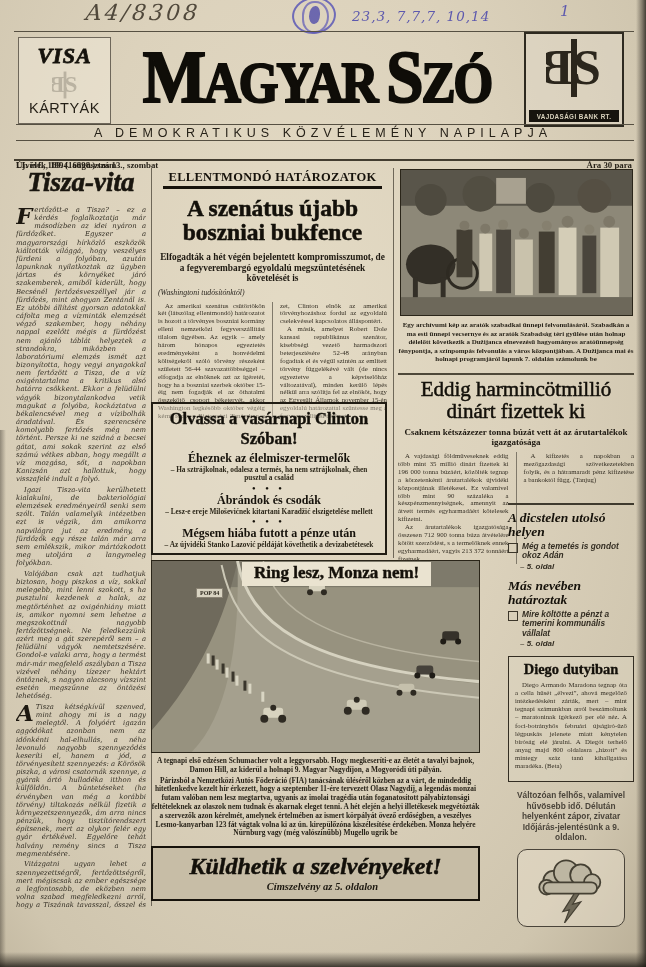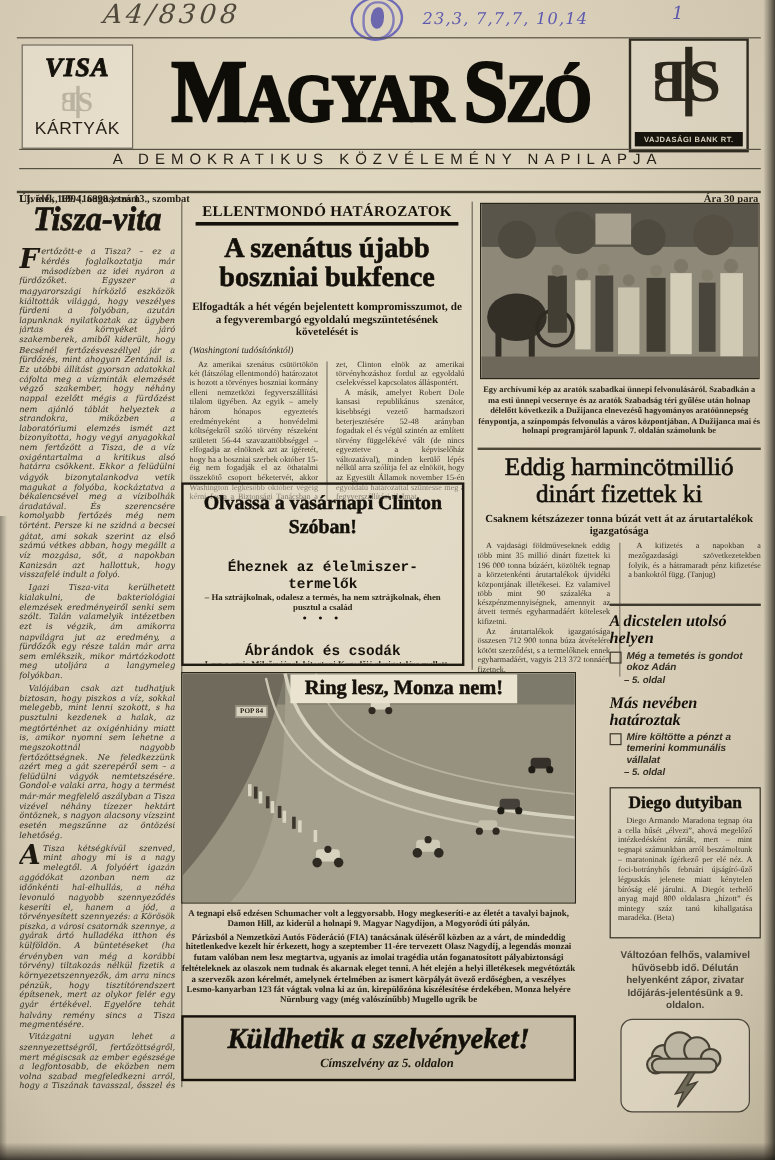--- a/index.html
+++ b/index.html
@@ -61,21 +61,21 @@
   .sen-deck{font-size:9.3px;line-height:10.5px;font-weight:bold;text-align:center;margin-top:8px;color:#1d1810;}
   .sen-by{font-size:7.8px;font-style:italic;text-align:left;margin-top:4px;}
   .sen-body{display:flex;margin-top:5px;height:116px;overflow:hidden;}
   .scol{flex:1;font-size:6.8px;line-height:7.9px;text-align:justify;color:#352f24;}
   .scol p{margin:0;text-indent:7px;}
   .scol.c2{border-left:1px solid #80796a;padding-left:7px;margin-left:7px;}
   
   #promo{position:absolute;left:151px;top:402px;width:236px;height:153px;border:2px solid #201c13;
     padding:5px 8px;text-align:center;box-sizing:border-box;overflow:hidden;background:rgba(230,223,205,.4);}
   .promo-title{font-size:16.5px;font-weight:bold;color:#13100a;-webkit-text-stroke:.4px #13100a;}
-  .pi-t{font-size:12px;font-weight:bold;margin-top:17px;color:#16120b;font-family:Liberation Mono, monospace;}
+  .pi-t{font-size:12px;font-weight:bold;margin-top:2px;color:#16120b;}
   .pi-s{font-size:7.3px;line-height:8.3px;font-weight:bold;color:#2c2719;}
   .pi-sep{font-size:6px;letter-spacing:4px;margin:2px 0 1px;color:#16120b;}
   
   #f1photo{position:absolute;left:151px;top:560px;width:329px;height:193px;border:1.5px solid #2a2519;box-sizing:border-box;overflow:hidden;}
   #f1photo svg{display:block;width:100%;height:100%;}
   #ring{position:absolute;left:242px;top:562px;background:#eae3d0;padding:1px 12px 3px;font-size:17px;font-weight:bold;color:#15110a;-webkit-text-stroke:.4px #15110a;}
   #pop84{position:absolute;left:196px;top:588px;background:#d9d4c2;color:#2b261c;font-size:6px;font-weight:bold;padding:1px 3px;border:1px solid #8a8374;}
   #f1cap{position:absolute;left:151px;top:757px;width:329px;text-align:center;font-size:7.4px;line-height:8.8px;font-weight:bold;color:#29241a;}
   #f1cap p{margin:0 0 2px;}
   

